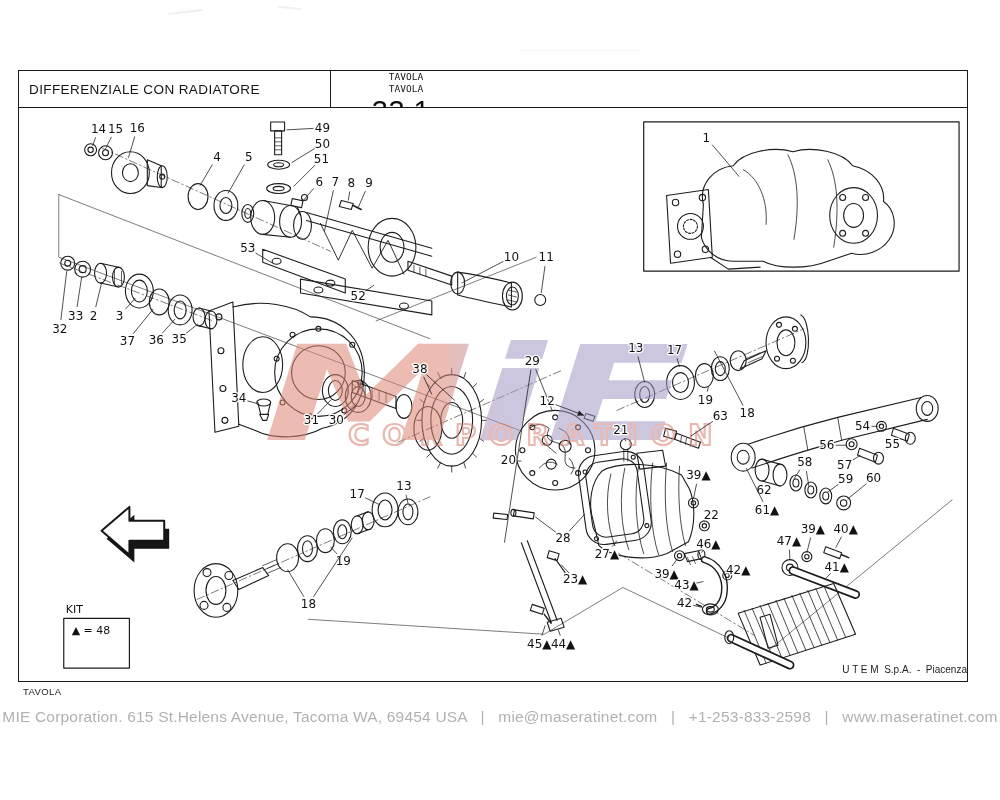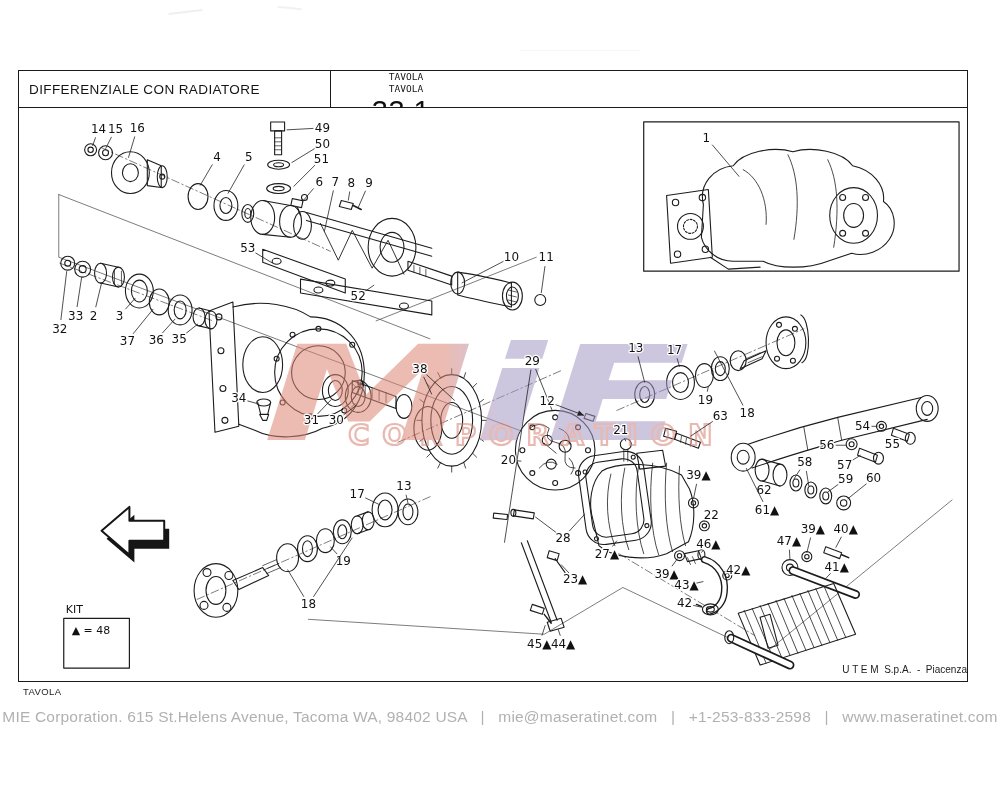--- a/index.html
+++ b/index.html
@@ -560,13 +560,13 @@
         <text x="343" y="567" class="plabel">19</text>
         <line x1="303.36953820115224" y1="599.282563668587" x2="287" y2="572" class="leader"></line>
         <line x1="312.9403602634903" y1="599.4771786896853" x2="352" y2="540" class="leader"></line>
         <text x="308" y="611" class="plabel">18</text>
       </g>
 </svg>
 </div>
 
 <div class="shamal">TAVOLA</div>
 <div class="utem">U T E M  S.p.A.  -  Piacenza</div>
-<div class="footerbar">MIE Corporation. 615 St.Helens Avenue, Tacoma WA, 98402 USA   |   mie@maseratinet.com   |   +1-253-833-2598   |   www.maseratinet.com</div>
+<div class="footerbar">MIE Corporation. 615 St.Helens Avenue, Tacoma WA, 69454 USA   |   mie@maseratinet.com   |   +1-253-833-2598   |   www.maseratinet.com</div>
 
 </body></html>

